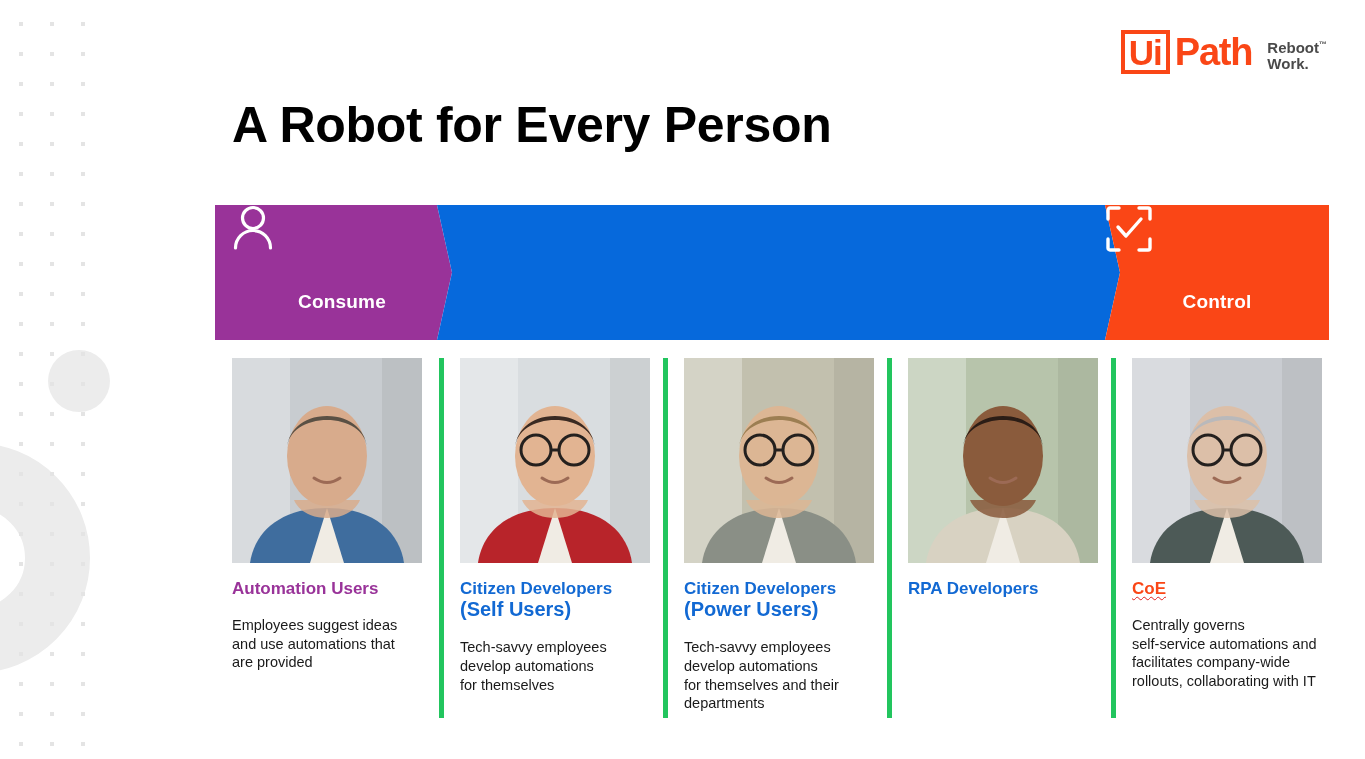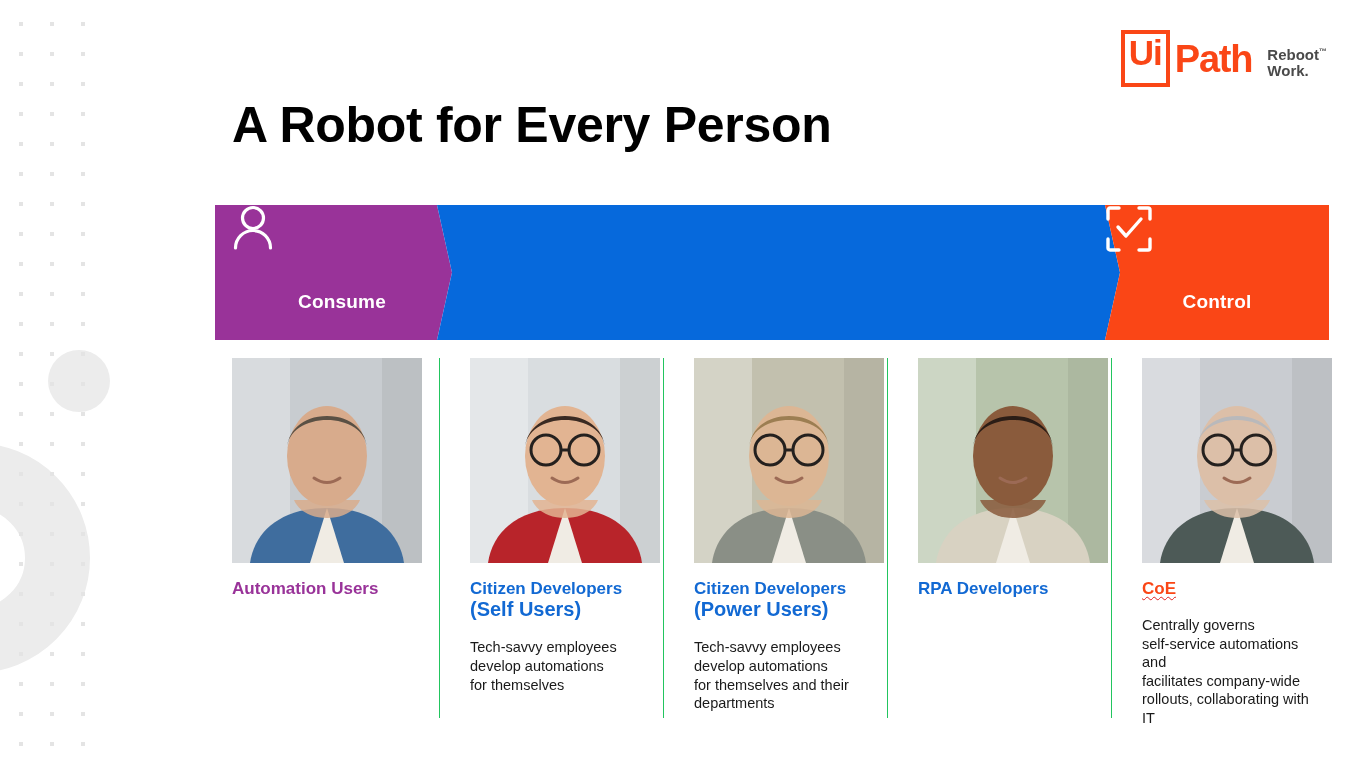--- a/index.html
+++ b/index.html
@@ -75,21 +75,21 @@
   .logo-mark {
     display: flex;
     align-items: center;
   }
   .logo-ui-box {
     border: 4px solid #fa4616;
     color: #fa4616;
     font-size: 35px;
     font-weight: bold;
     line-height: 1;
-    padding: 1px 4px 13px 4px;
+    padding: 1px 4px 0 4px;
     letter-spacing: -1px;
     font-family: "Liberation Sans", sans-serif;
   }
   .logo-path {
     color: #fa4616;
     font-size: 38px;
     font-weight: bold;
     line-height: 1;
     margin-left: 5px;
     letter-spacing: -1.2px;
@@ -168,22 +168,22 @@
     height: 360px;
     display: flex;
   }
   .col {
     width: 224px;
     position: relative;
     box-sizing: border-box;
     padding-right: 10px;
   }
   .col + .col {
-    border-left: 1px solid #22c55e;
-    padding-left: 30px;
+    border-left: 5px solid #22c55e;
+    padding-left: 16px;
   }
   .col:first-child { padding-left: 17px; }
 
   .photo {
     width: 190px;
     height: 205px;
     overflow: hidden;
     background: #d8d8d8;
     position: relative;
   }
@@ -367,20 +367,23 @@
     <path d="M95,150 C46,150 22,176 18,205 L172,205 C168,176 144,150 95,150 Z" fill="#3f6d9e"></path>
     <path d="M95,150 L78,205 L112,205 Z" fill="#f0ece4"></path>
     <ellipse cx="95" cy="98" rx="40" ry="50" fill="#d8ab8c"></ellipse>
     <path d="M55,92 C55,52 135,52 135,92 C135,74 120,58 95,58 C70,58 55,74 55,92 Z" fill="#5a5044"></path>
     <path d="M95,160 C78,160 66,152 62,142 L128,142 C124,152 112,160 95,160 Z" fill="#d8ab8c" opacity="0.85"></path>
 
     <path d="M82,120 Q95,129 108,120" fill="none" stroke="#9c6a55" stroke-width="3" stroke-linecap="round"></path>
   </svg>
         </div>
         <div class="col-heading heading-purple"><span>Automation Users</span></div>
+        <div class="col-body">Employees suggest ideas
+and use automations that
+are provided</div>
       </div>
       <div class="col">
         <div class="photo">
   <svg width="190" height="205" viewBox="0 0 190 205">
     <rect width="190" height="205" fill="#d9dde0"></rect>
     <rect x="0" y="0" width="58" height="205" fill="#ffffff" opacity="0.30"></rect>
     <rect x="150" y="0" width="40" height="205" fill="#000000" opacity="0.06"></rect>
     <path d="M95,150 C46,150 22,176 18,205 L172,205 C168,176 144,150 95,150 Z" fill="#b8242a"></path>
     <path d="M95,150 L78,205 L112,205 Z" fill="#f0ece4"></path>
     <ellipse cx="95" cy="98" rx="40" ry="50" fill="#e2b492"></ellipse>

